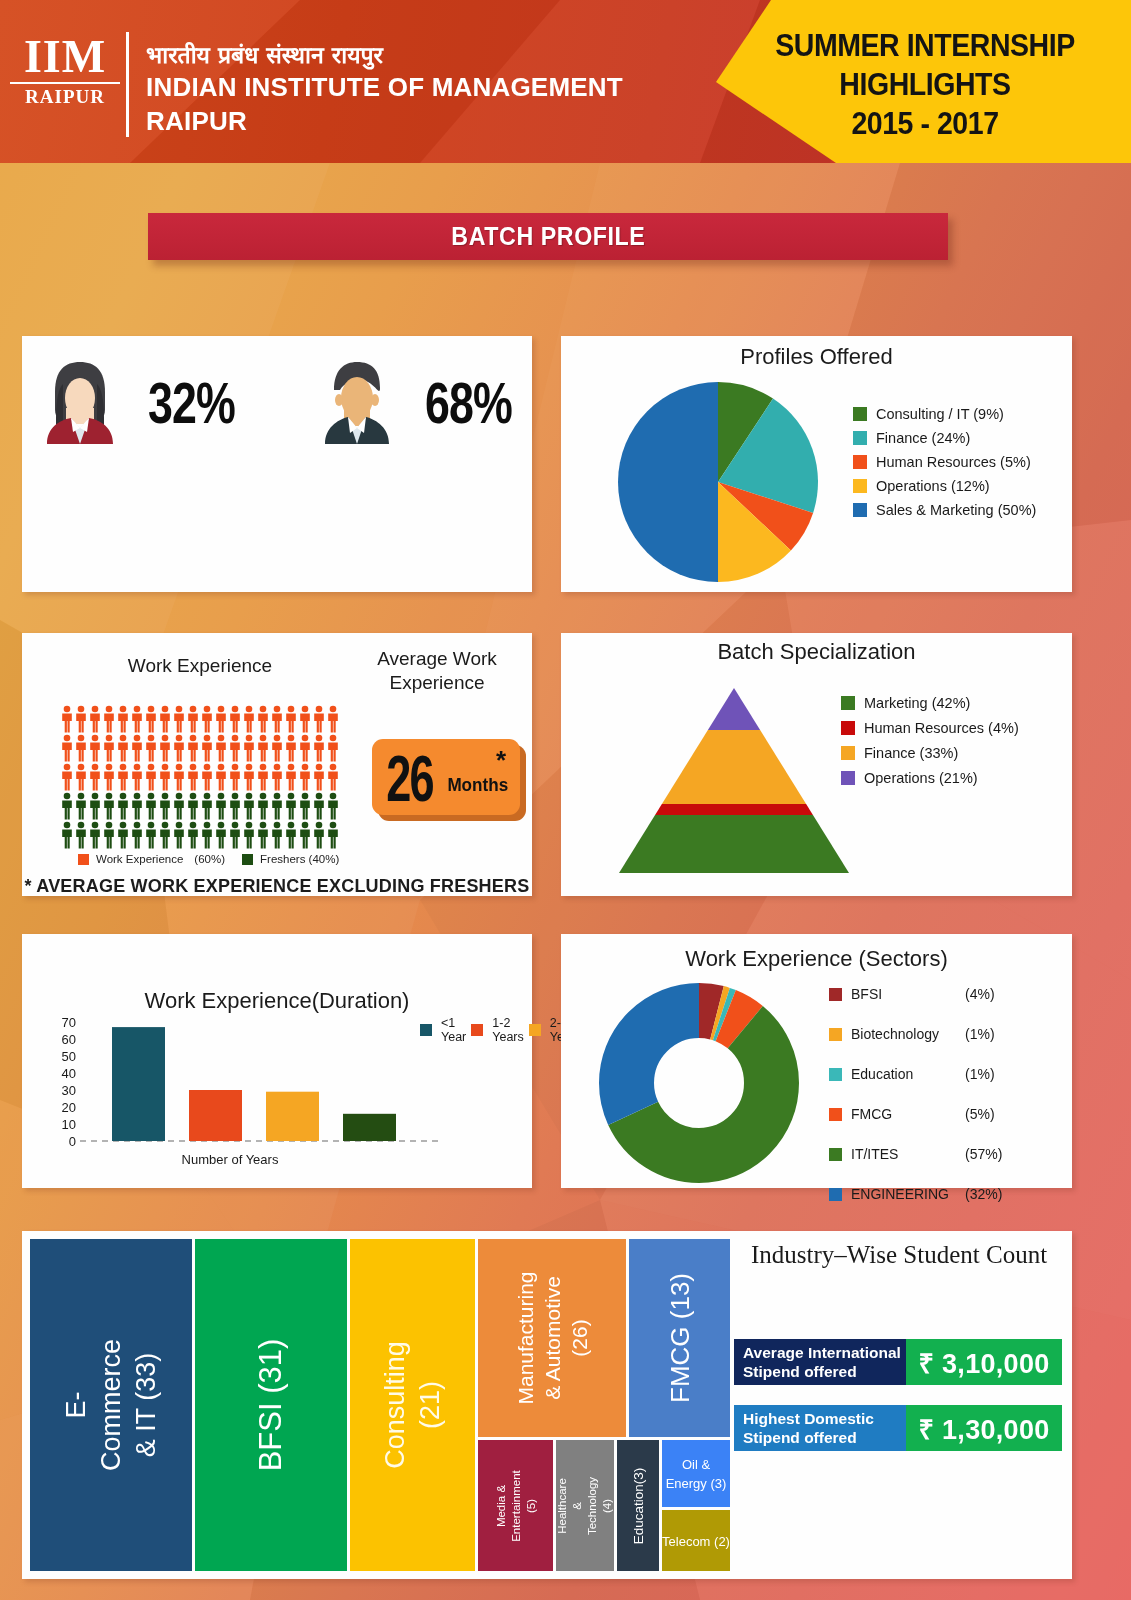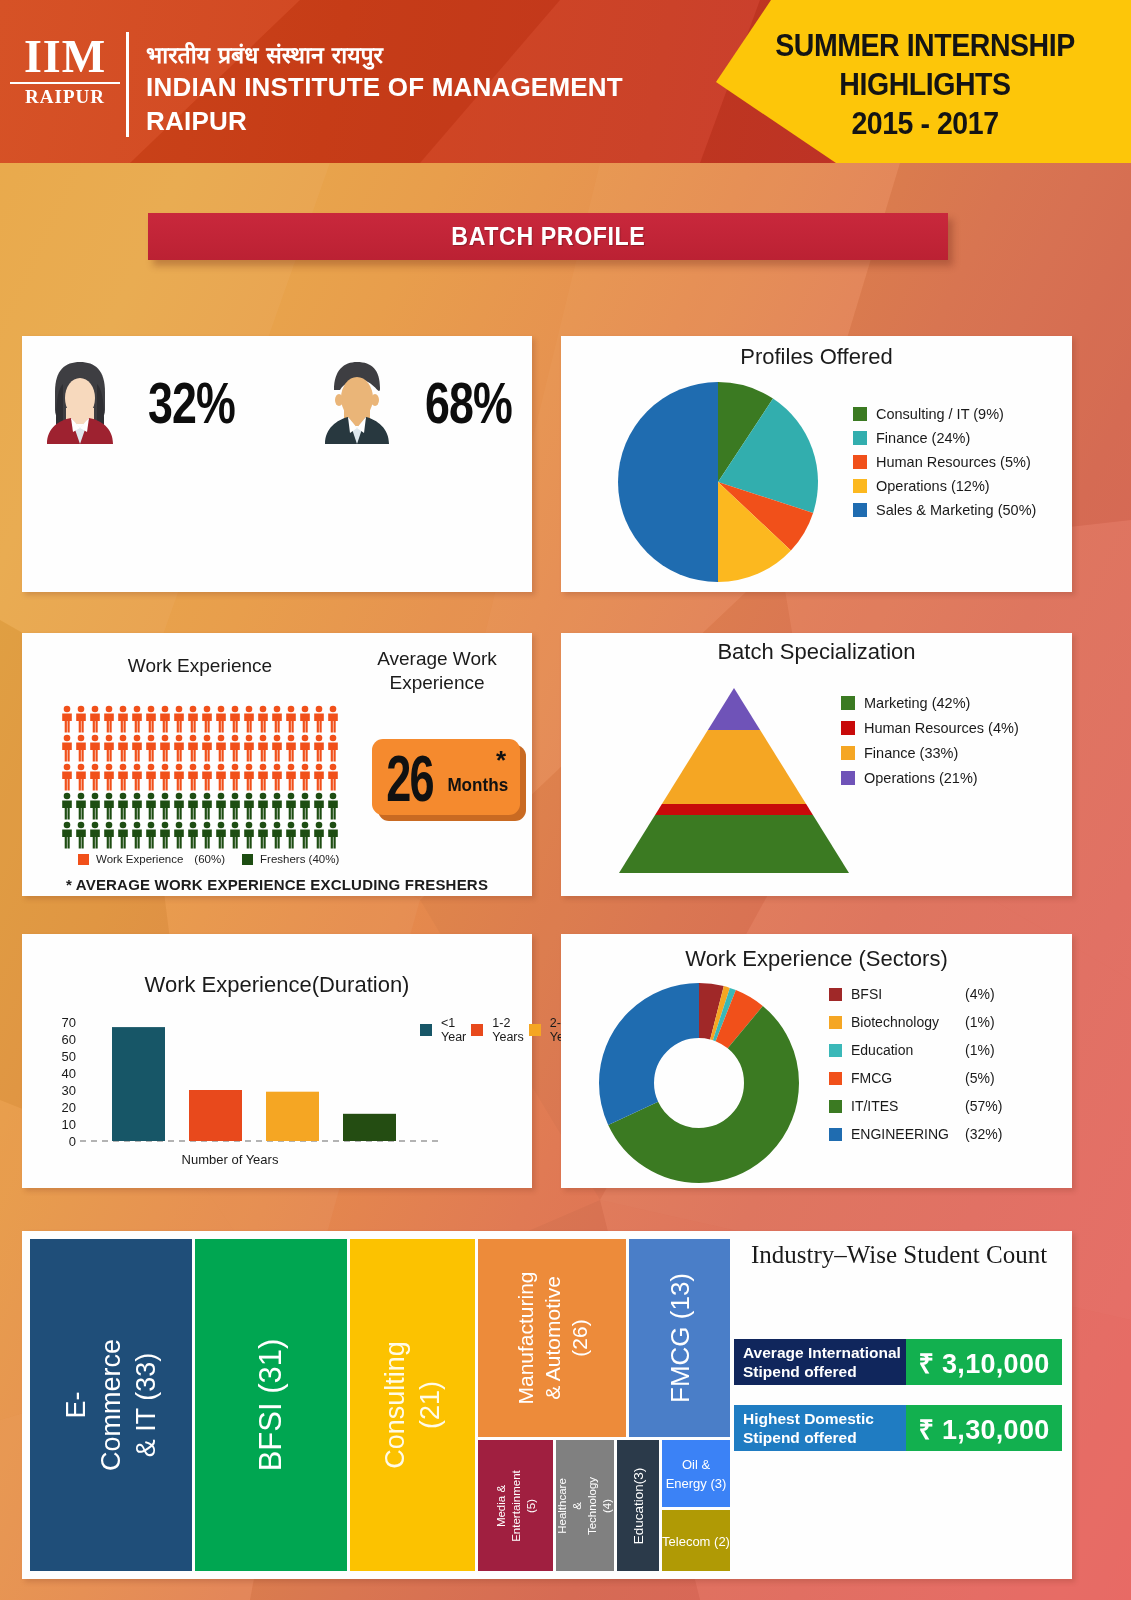--- a/index.html
+++ b/index.html
@@ -108,21 +108,21 @@
   .swatch { display:inline-block; flex:0 0 auto; }
 
   
   #card-workexp { left:22px; top:633px; width:510px; height:263px; }
   .wx-t1 { position:absolute; left:38px; top:22px; width:280px; text-align:center; font-size:19px; }
   .wx-t2 { position:absolute; left:330px; top:14px; width:170px; text-align:center; font-size:19px; line-height:24px; }
   .pictogram { position:absolute; left:38px; top:72px; width:290px; }
   .picto-row { display:flex; gap:0px; height:29px; }
   .picto-row svg { display:block; }
   .wx-legend { position:absolute; left:56px; top:220px; display:flex; align-items:center; gap:7px; font-size:11.5px; color:#232323; }
-  .wx-note { position:absolute; left:0; top:243px; width:510px; text-align:center; font-size:15px; font-weight:bold; color:#1c1c1c; letter-spacing:0.2px; }
+  .wx-note { position:absolute; left:0; top:243px; width:510px; text-align:center; font-size:18px; font-weight:bold; color:#1c1c1c; letter-spacing:0.2px; }
   .badge {
     position:absolute; left:350px; top:106px; width:148px; height:76px;
     background:#f58a2e; border-radius:11px;
     box-shadow: 6px 6px 0 #c96a22;
     display:flex; align-items:center; justify-content:center;
   }
   .badge-num {
     font-family:"Liberation Sans", sans-serif; font-weight:bold;
     font-size:55px; color:#111; letter-spacing:-2px;
     transform: scaleX(0.82) scaleY(1.18); margin-top:4px;
@@ -133,21 +133,21 @@
     transform: scaleX(0.9);
   }
   .badge-star { position:absolute; right:14px; top:6px; font-size:26px; font-weight:bold; color:#111; }
 
   
   #card-spec { left:561px; top:633px; width:511px; height:263px; }
   #card-spec .card-title { font-size:22px; margin-top:6px; }
 
   
   #card-bar { left:22px; top:934px; width:510px; height:254px; }
-  #card-bar .card-title { font-size:22px; margin-top:38px; }
+  #card-bar .card-title { font-size:22px; margin-top:54px; }
 
   
   #card-donut { left:561px; top:934px; width:511px; height:254px; }
   #card-donut .card-title { font-size:22px; margin-top:12px; }
 
   
   #card-bottom { left:22px; top:1231px; width:1050px; height:348px; }
   .treemap { position:absolute; left:8px; top:8px; width:700px; height:332px; }
   .tile { position:absolute; color:#fff; overflow:hidden;
           font-family:"Liberation Sans", sans-serif; }
@@ -825,21 +825,21 @@
       <g transform="rotate(-90)">
         <circle r="72.5" stroke="#a02828" stroke-dasharray="18.22 437.31" stroke-dashoffset="0"></circle>
         <circle r="72.5" stroke="#f5a623" stroke-dasharray="4.56 450.97" stroke-dashoffset="-18.22"></circle>
         <circle r="72.5" stroke="#3ab8b8" stroke-dasharray="4.56 450.97" stroke-dashoffset="-22.78"></circle>
         <circle r="72.5" stroke="#f1501a" stroke-dasharray="22.78 432.75" stroke-dashoffset="-27.33"></circle>
         <circle r="72.5" stroke="#3b7a22" stroke-dasharray="259.65 195.88" stroke-dashoffset="-50.11"></circle>
         <circle r="72.5" stroke="#1f6cb0" stroke-dasharray="145.77 309.76" stroke-dashoffset="-309.76"></circle>
       </g>
     </g>
   </svg>
-  <div class="legend" style="position:absolute;left:268px;top:52px;display:flex;flex-direction:column;gap:12px">
+  <div class="legend" style="position:absolute;left:268px;top:52px;display:flex;flex-direction:column;gap:24px">
     <div class="legend-item">
       <span class="swatch" style="width:13px;height:13px;background:#a02828"></span>
       <span style="font-size:14px;color:#1a1a1a;width:105px">BFSI</span>
       <span style="font-size:14px;color:#1a1a1a">(4%)</span>
     </div>
     <div class="legend-item">
       <span class="swatch" style="width:13px;height:13px;background:#f5a623"></span>
       <span style="font-size:14px;color:#1a1a1a;width:105px">Biotechnology</span>
       <span style="font-size:14px;color:#1a1a1a">(1%)</span>
     </div>

